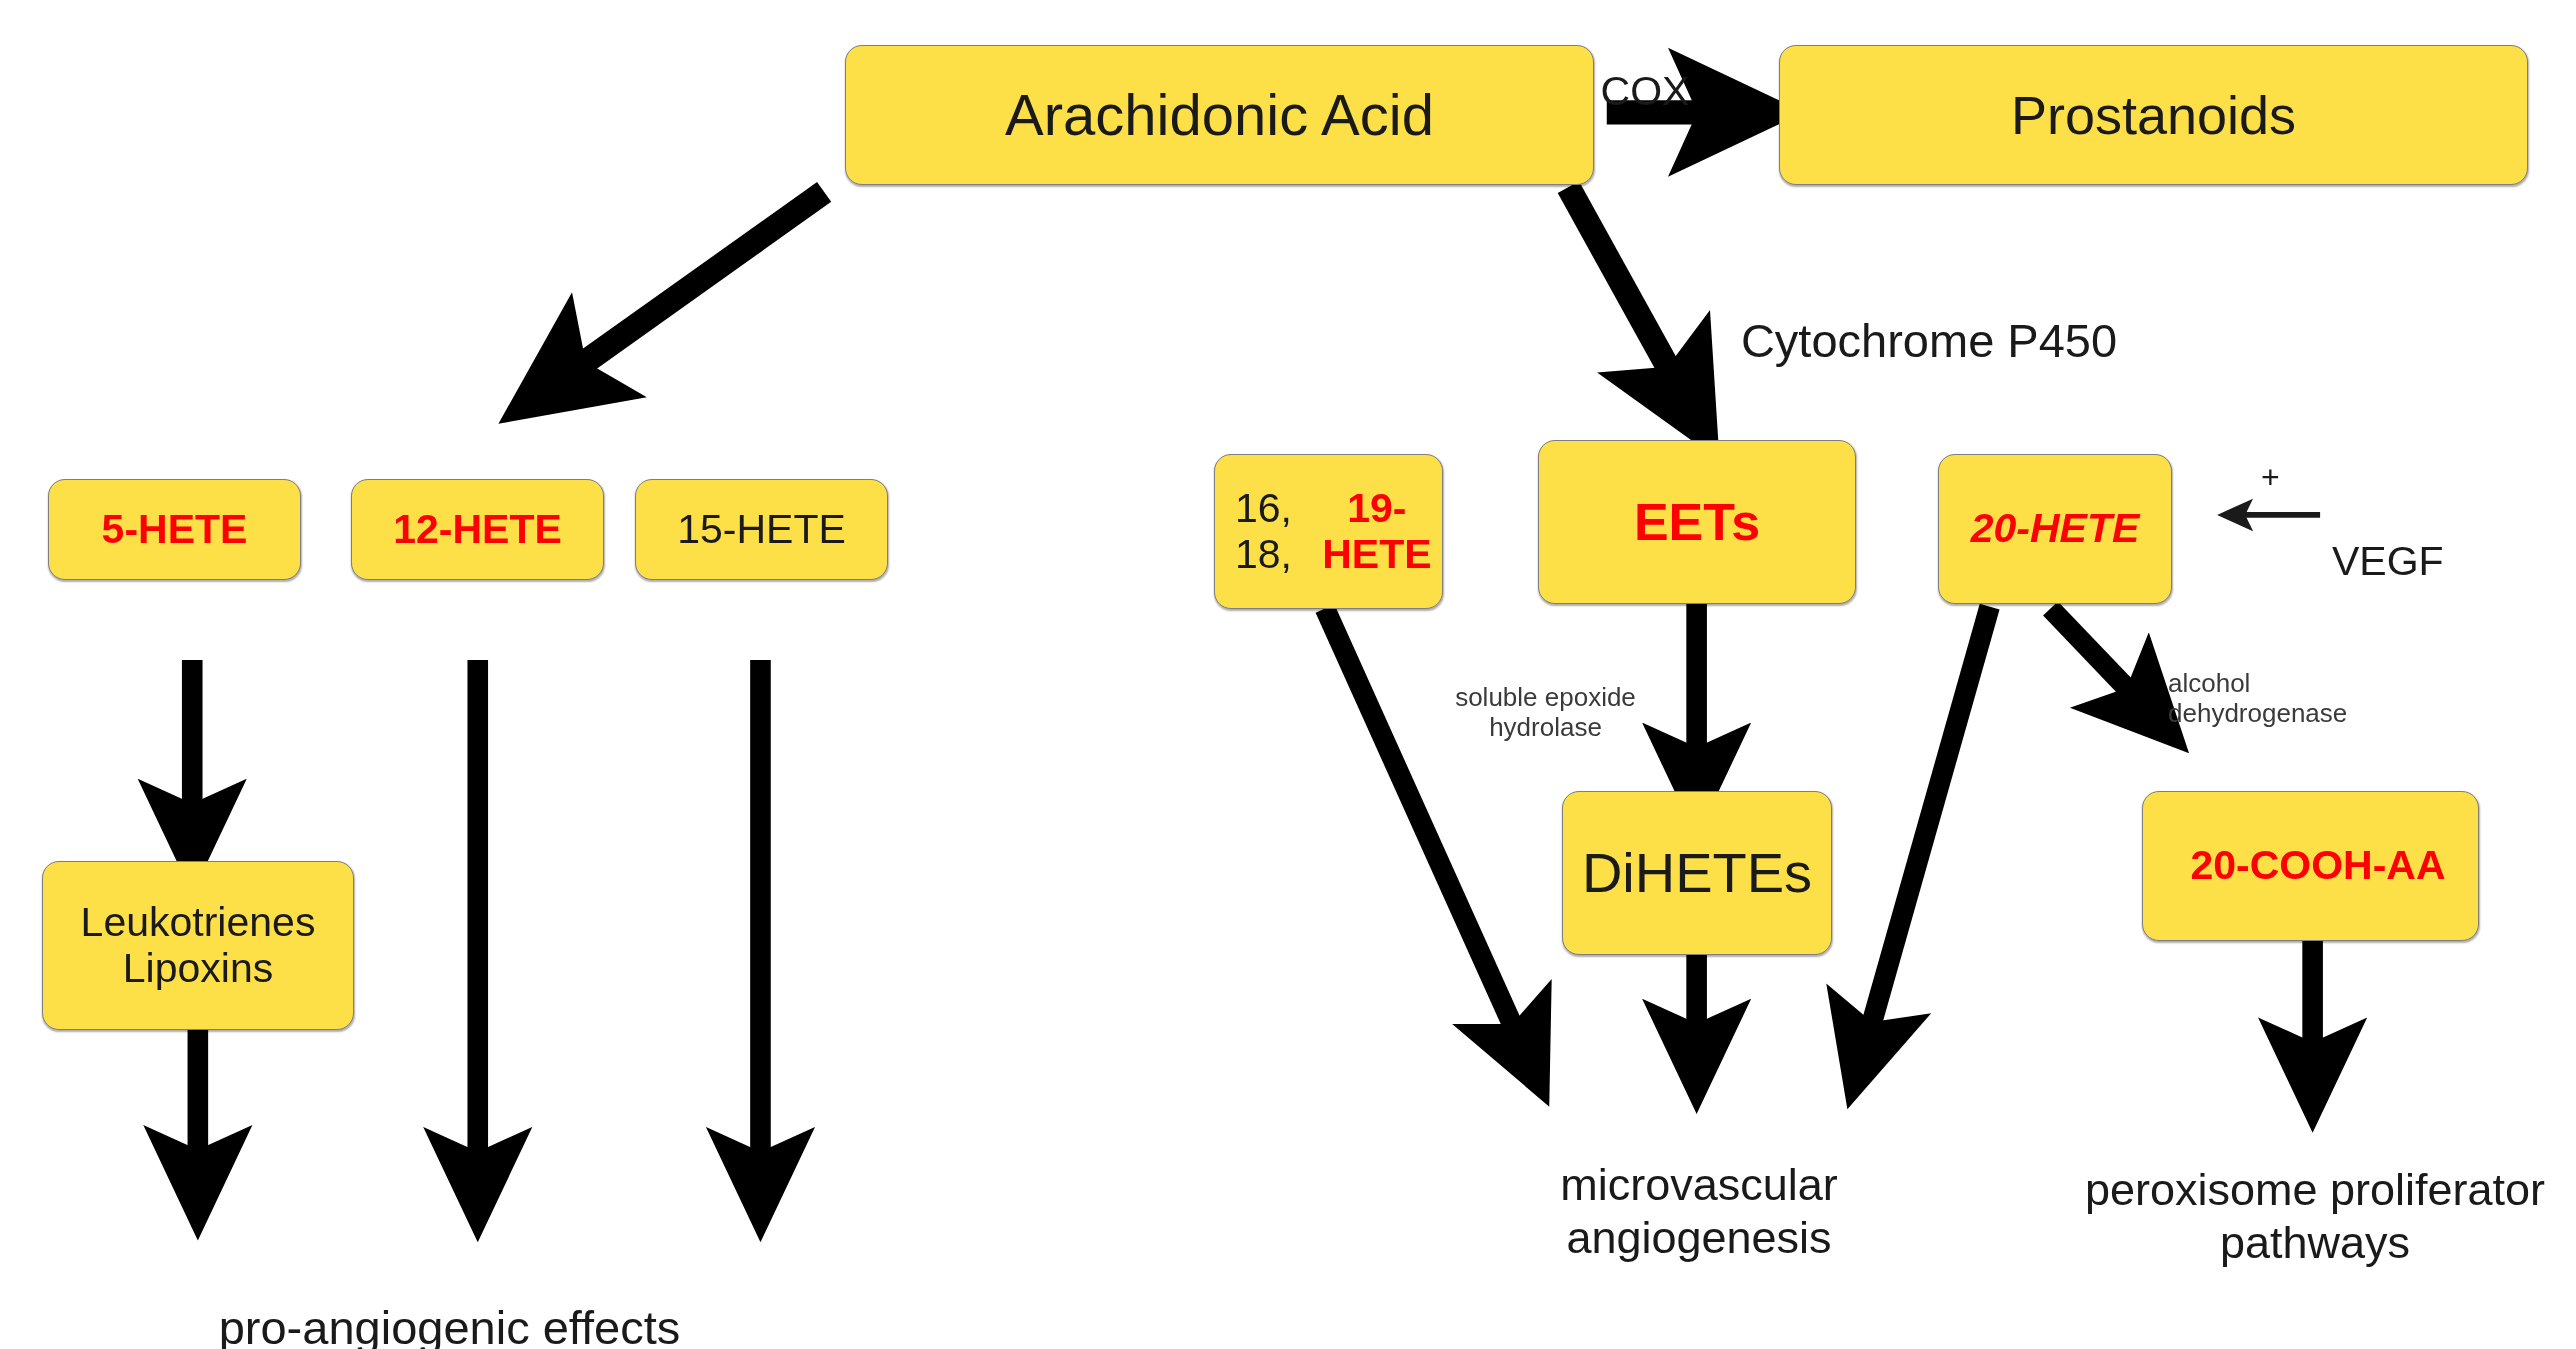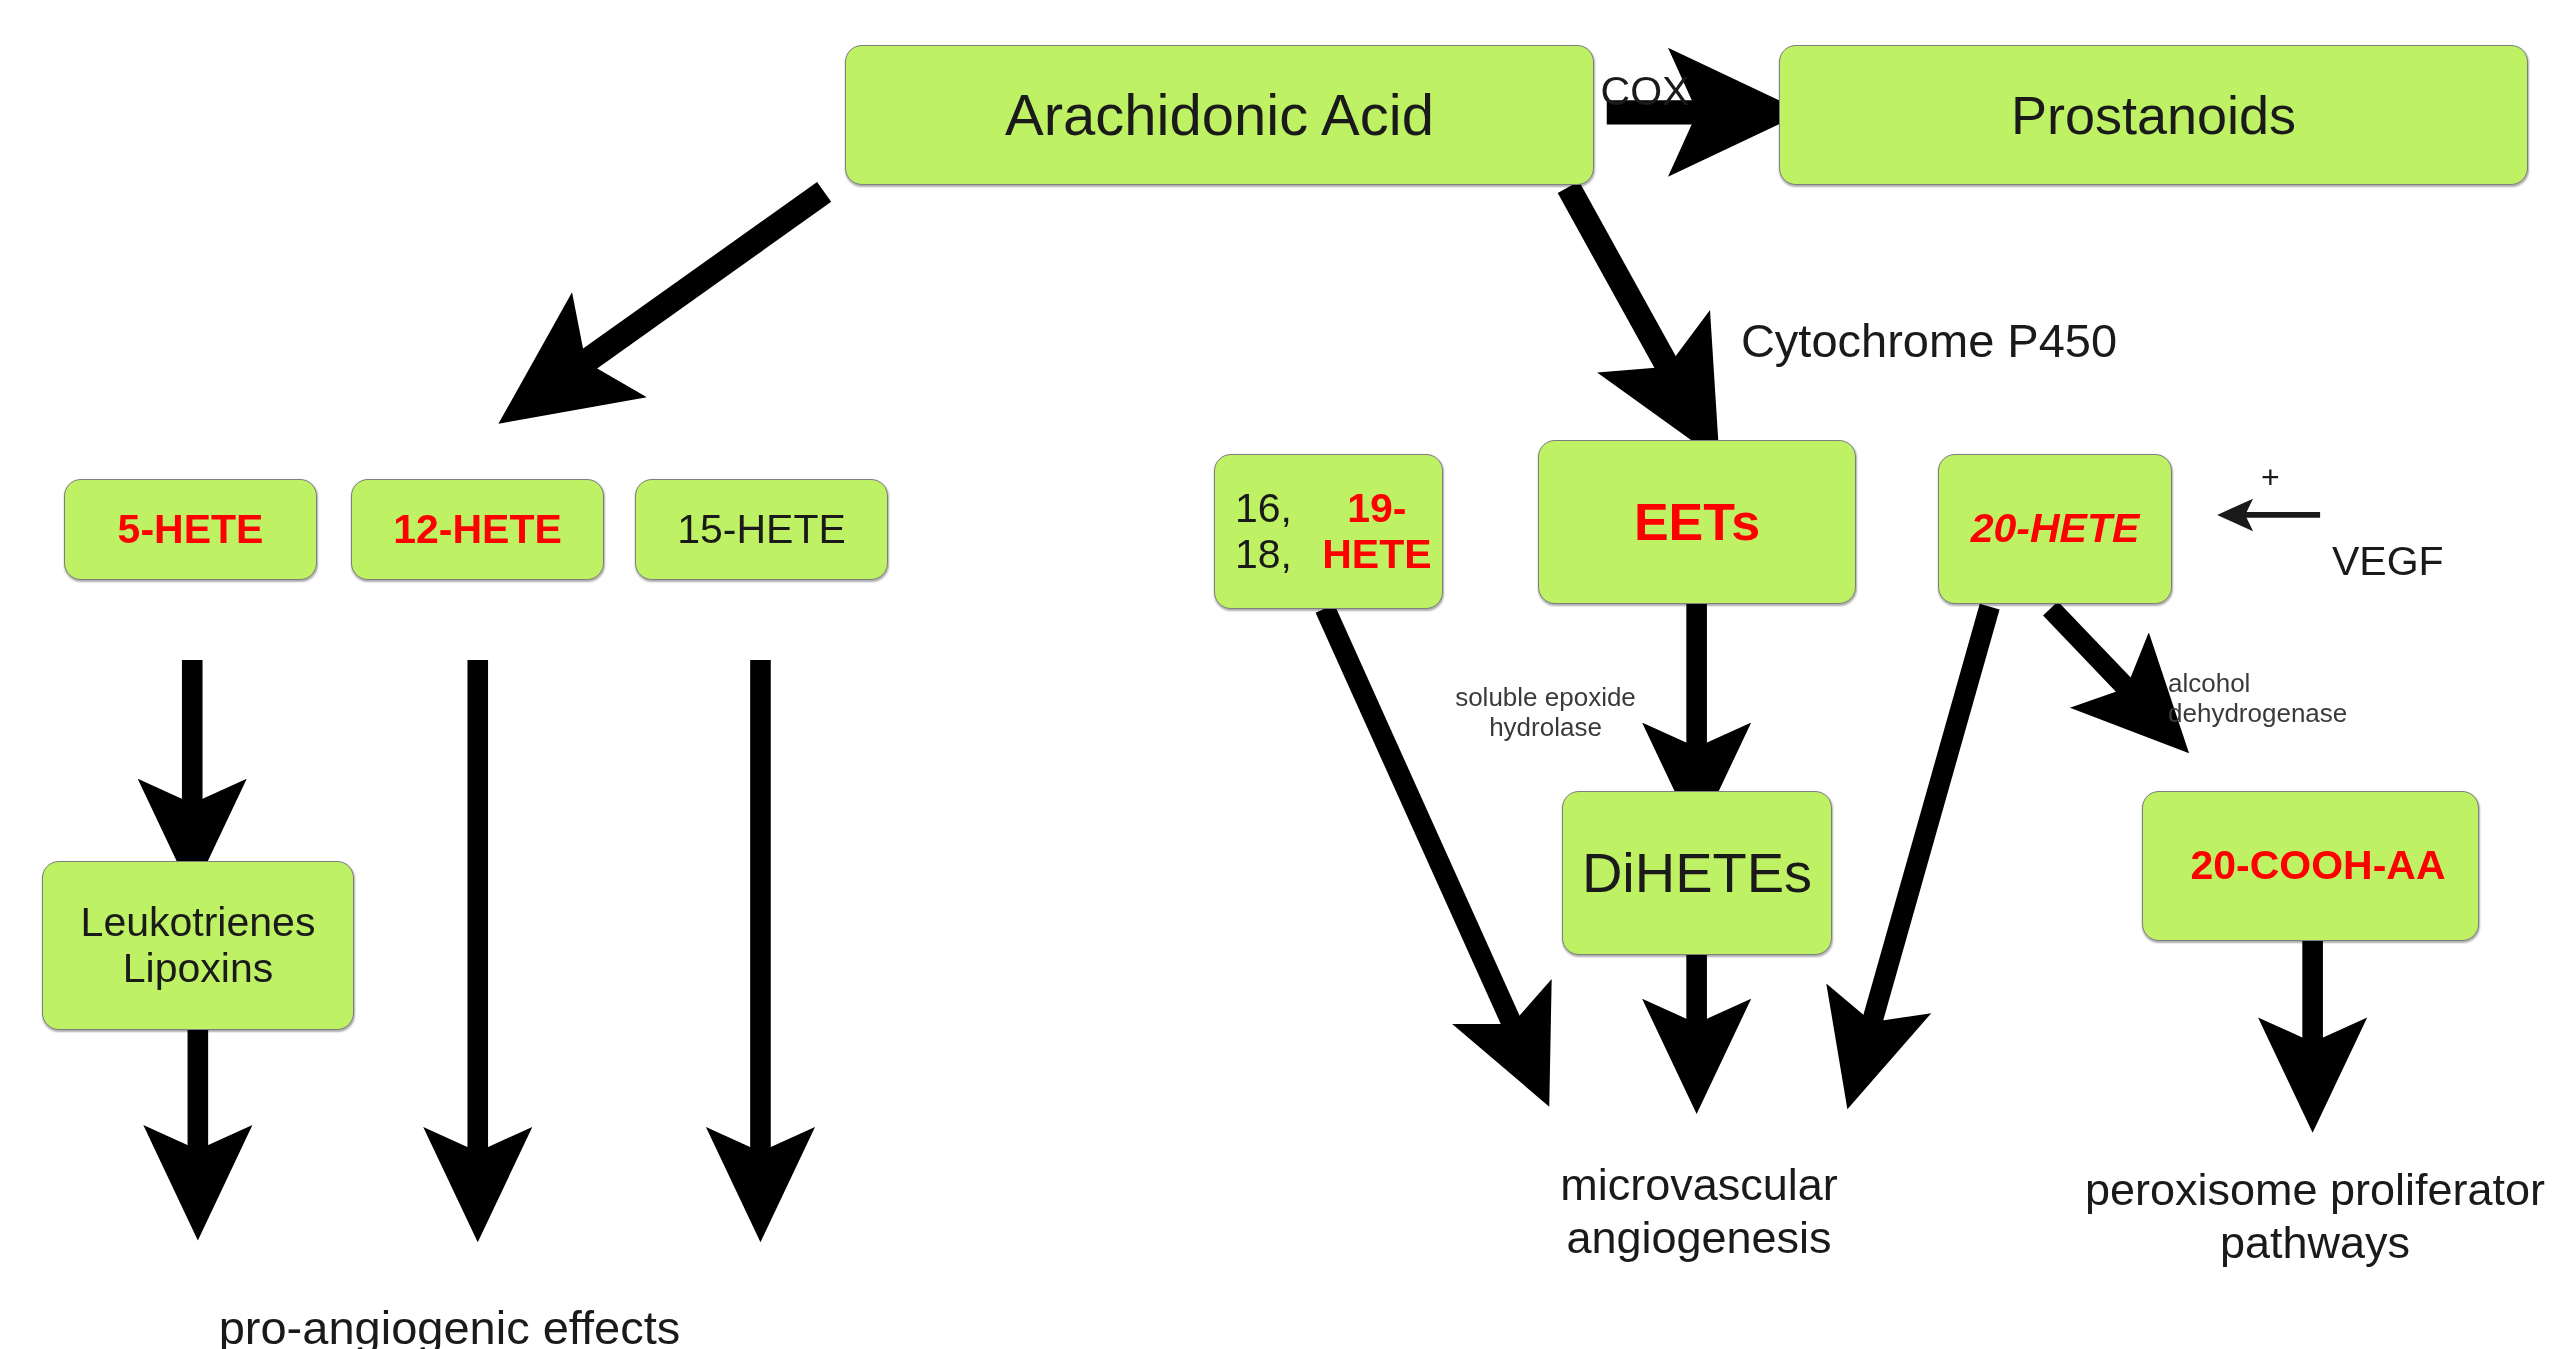--- a/index.html
+++ b/index.html
@@ -18,21 +18,21 @@
   #edges {
     position: absolute;
     left: 0; top: 0;
     width: 2576px;
     height: 1349px;
     pointer-events: none;
   }
   .node {
     position: absolute;
     box-sizing: border-box;
-    background: #bef264;
+    background: #fde047;
     border: 1.9px solid #7f7f7f;
     border-radius: 17px;
     box-shadow: 0.9px 1.9px 1.9px rgba(0,0,0,0.32);
     display: flex;
     align-items: center;
     justify-content: center;
     text-align: center;
     line-height: 1.12;
     color: #111111;
   }
@@ -127,21 +127,21 @@
   </svg>
 
   <div class="node" style="left:845px; top:45px; width:749px; height:140px; font-size:58px;">
     <span class="blk">Arachidonic Acid</span>
   </div>
 
   <div class="node" style="left:1779px; top:45px; width:749px; height:140px; font-size:54px;">
     <span class="blk">Prostanoids</span>
   </div>
 
-  <div class="node" style="left:64px; top:479px; width:253px; height:101px; font-size:41px;">
+  <div class="node" style="left:48px; top:479px; width:253px; height:101px; font-size:41px;">
     <span class="red">5-HETE</span>
   </div>
 
   <div class="node" style="left:351px; top:479px; width:253px; height:101px; font-size:41px;">
     <span class="red">12-HETE</span>
   </div>
 
   <div class="node" style="left:635px; top:479px; width:253px; height:101px; font-size:41px;">
     <span class="blk">15-HETE</span>
   </div>

